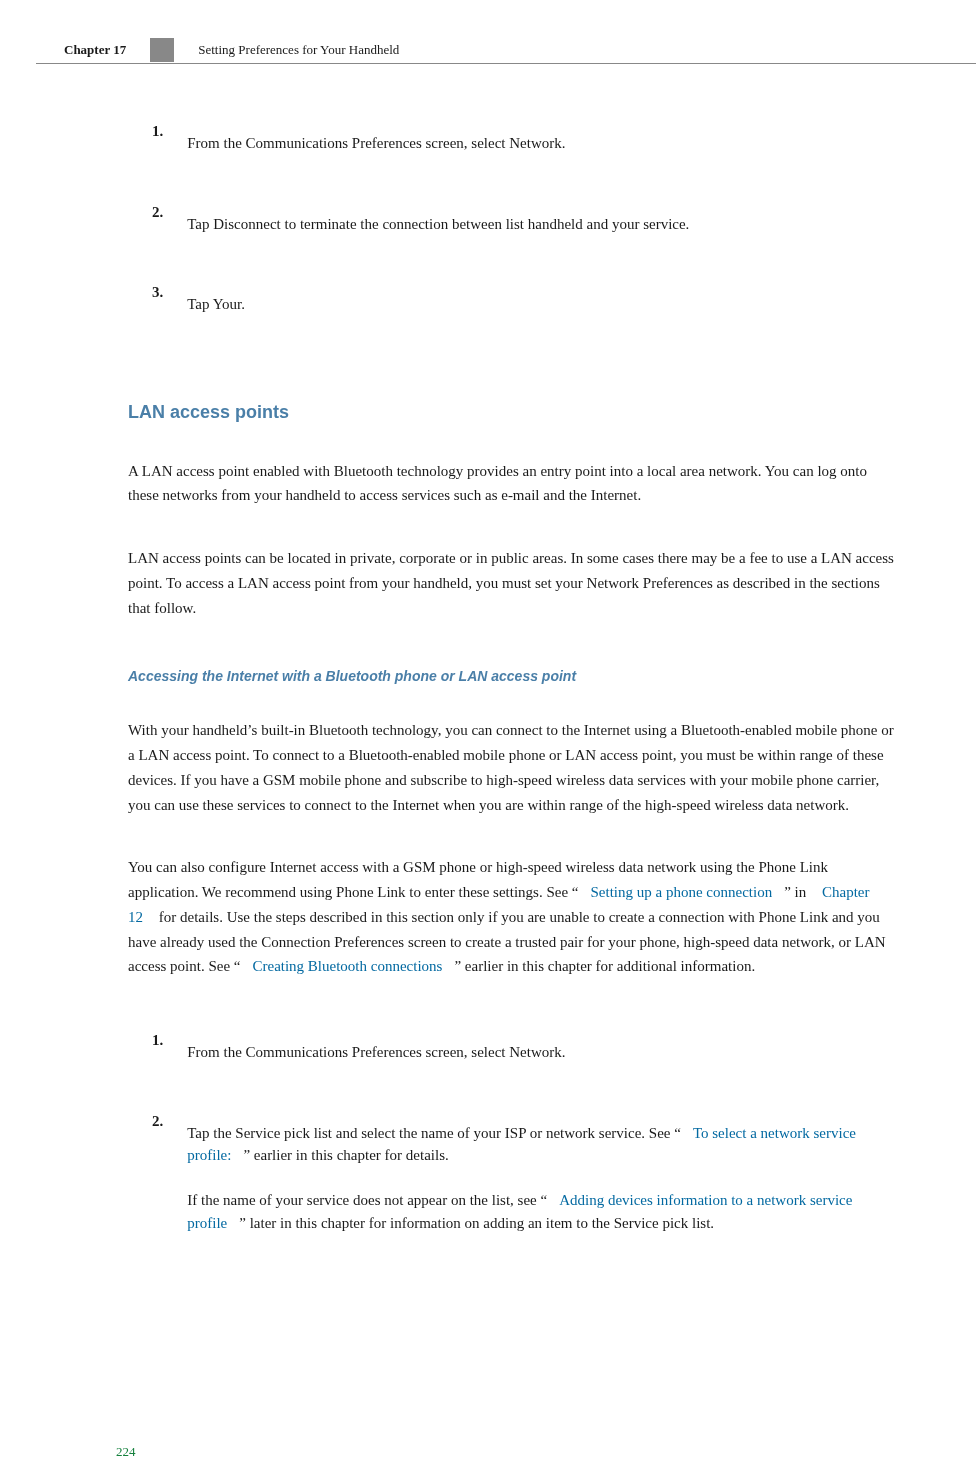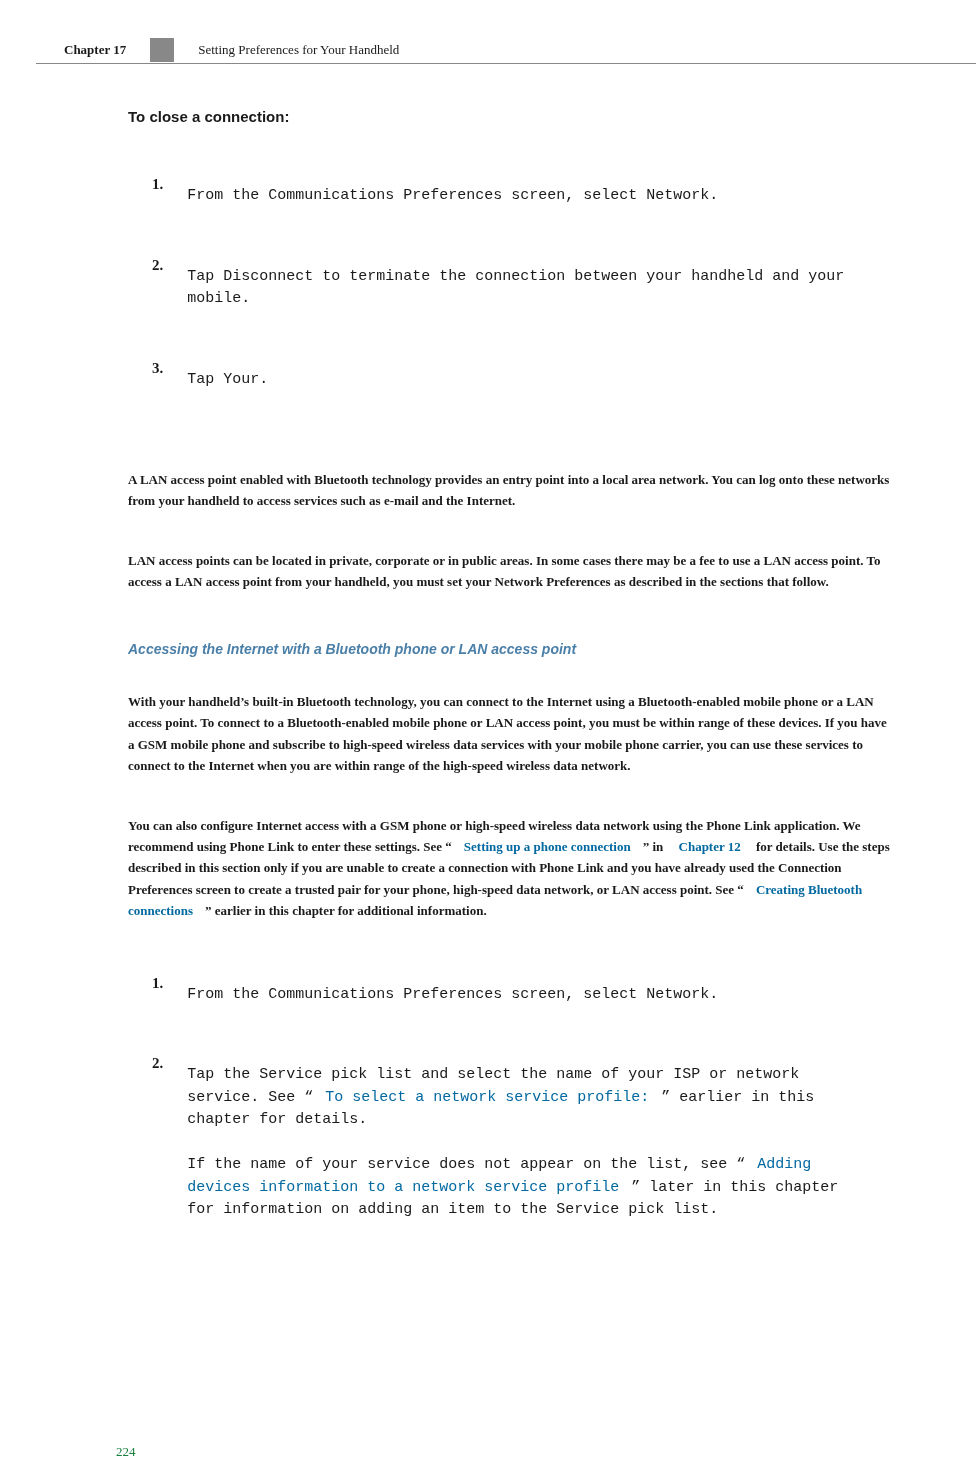--- a/index.html
+++ b/index.html
@@ -87,21 +87,20 @@
 
     .numbered-list li .num {
       font-weight: bold;
       min-width: 24px;
       font-size: 15px;
       padding-top: 0;
     }
 
     .numbered-list li .li-text {
       flex: 1;
-      font-family: Liberation Mono, monospace;
     }
 
     
     .section-heading-colored {
       font-family: 'Arial Narrow', Arial, sans-serif;
       font-size: 18px;
       font-weight: bold;
       color: #4a7fa8;
       margin-top: 28px;
       margin-bottom: 12px;
@@ -112,25 +111,24 @@
       font-family: 'Arial Narrow', Arial, sans-serif;
       font-size: 14px;
       font-weight: bold;
       font-style: italic;
       color: #4a7fa8;
       margin-top: 24px;
       margin-bottom: 10px;
     }
 
     .body-paragraph {
-      font-size: 13px;
+      font-size: 15px;
       line-height: 1.65;
       margin-bottom: 14px;
       color: #1a1a1a;
-      font-weight: bold;
     }
 
     
     .inline-link {
       color: #0369a1;
       text-decoration: none;
     }
 
     
     .footer {
@@ -148,37 +146,37 @@
 <div class="page-container">
 
   <div class="header-bar">
     <span class="header-chapter">Chapter 17</span>
     <div class="header-sep"></div>
     <span class="header-title">Setting Preferences for Your Handheld</span>
   </div>
 
   <div class="content">
 
-    <div class="procedure-heading">To close a connection:</div>
 
     <ol class="numbered-list">
       <li>
         <span class="num">1.</span>
         <span class="li-text">From the Communications Preferences screen, select Network.</span>
       </li>
       <li>
         <span class="num">2.</span>
-        <span class="li-text">Tap Disconnect to terminate the connection between your handheld and your mobile.</span>
+        <span class="li-text">Tap Disconnect to terminate the connection between list handheld and your service.</span>
       </li>
       <li>
         <span class="num">3.</span>
         <span class="li-text">Tap Your.</span>
       </li>
     </ol>
 
+    <div class="section-heading-colored">LAN access points</div>
 
     <p class="body-paragraph">A LAN access point enabled with Bluetooth technology provides an entry point into a local area network. You can log onto these networks from your handheld to access services such as e-mail and the Internet.</p>
     <p class="body-paragraph">LAN access points can be located in private, corporate or in public areas. In some cases there may be a fee to use a LAN access point. To access a LAN access point from your handheld, you must set your Network Preferences as described in the sections that follow.</p>
 
     <div class="subsection-heading-colored">Accessing the Internet with a Bluetooth phone or LAN access point</div>
 
     <p class="body-paragraph">With your handheld’s built-in Bluetooth technology, you can connect to the Internet using a Bluetooth-enabled mobile phone or a LAN access point. To connect to a Bluetooth-enabled mobile phone or LAN access point, you must be within range of these devices. If you have a GSM mobile phone and subscribe to high-speed wireless data services with your mobile phone carrier, you can use these services to connect to the Internet when you are within range of the high-speed wireless data network.</p>
 
     <p class="body-paragraph">
       You can also configure Internet access with a GSM phone or high-speed wireless data network using the Phone Link application. We recommend using Phone Link to enter these settings. See “<a class="inline-link">Setting up a phone connection</a>” in <a class="inline-link">Chapter 12</a> for details. Use the steps described in this section only if you are unable to create a connection with Phone Link and you have already used the Connection Preferences screen to create a trusted pair for your phone, high-speed data network, or LAN access point. See “<a class="inline-link">Creating Bluetooth connections</a>” earlier in this chapter for additional information.

